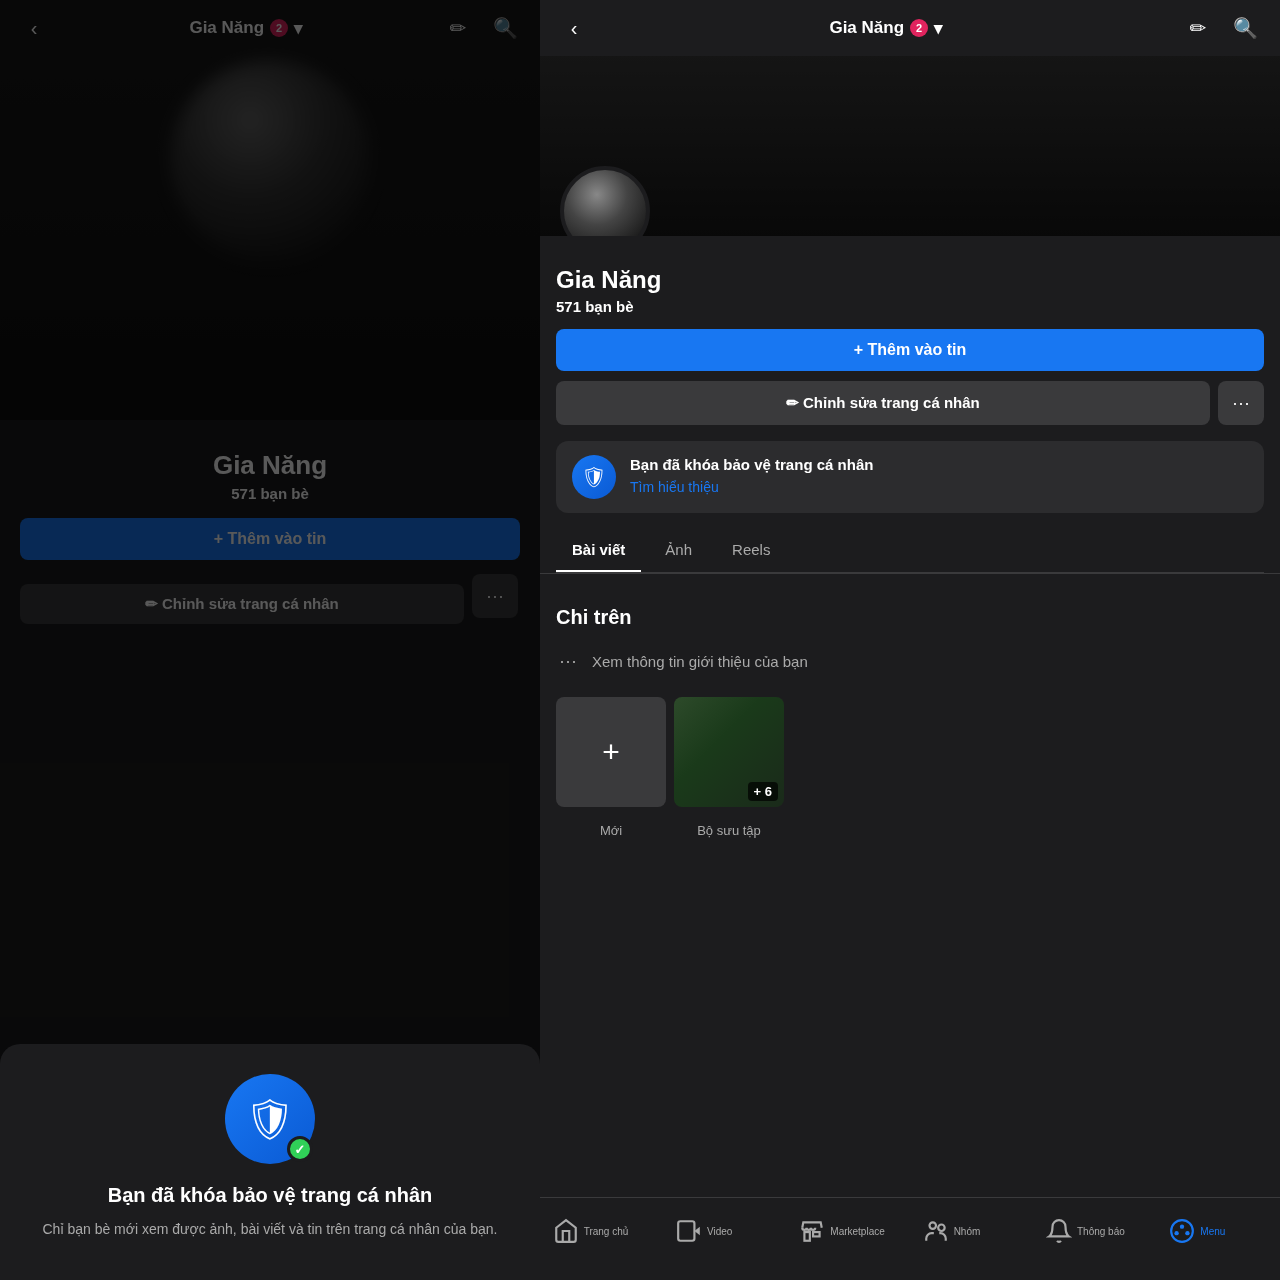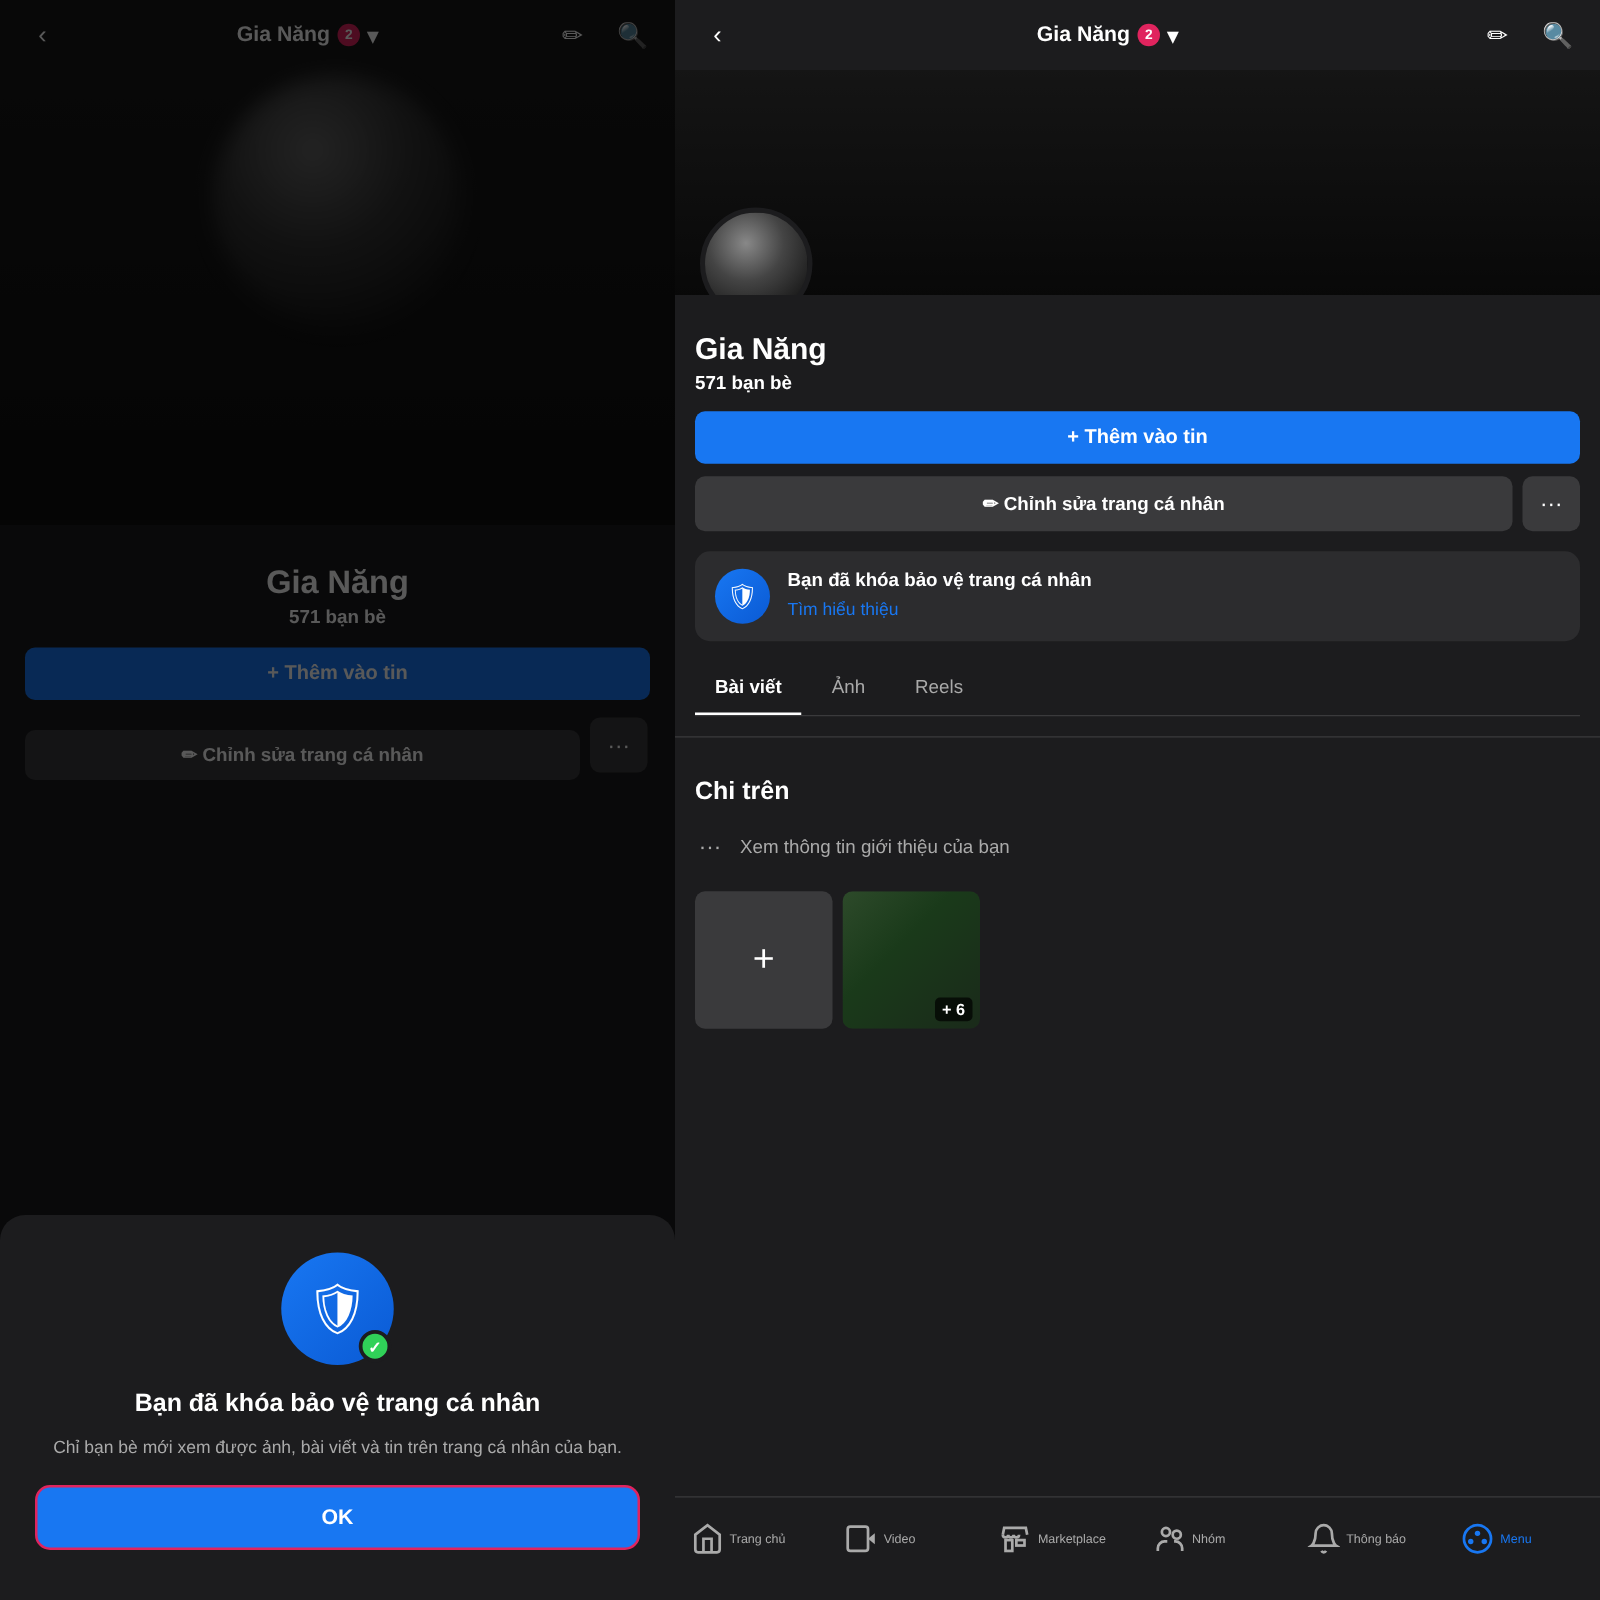--- a/index.html
+++ b/index.html
@@ -437,21 +437,21 @@
     .protection-link {
       color: #1877f2;
       font-size: 14px;
       cursor: pointer;
     }
 
     
     .tabs-row {
       display: flex;
       border-bottom: 1px solid #3a3a3c;
-      margin: 16px 16px;
+      margin: 0 16px;
       gap: 8px;
     }
 
     .tab-item {
       padding: 12px 16px;
       color: #aaa;
       font-size: 15px;
       font-weight: 500;
       cursor: pointer;
       border-bottom: 2px solid transparent;
@@ -671,21 +671,20 @@
   <div class="modal-overlay">
     <div class="modal-card">
       <div class="modal-icon-wrapper">
         <div class="modal-shield-bg">
           <span class="modal-shield-icon">🛡</span>
         </div>
         <div class="modal-check-badge">✓</div>
       </div>
       <div class="modal-title">Bạn đã khóa bảo vệ trang cá nhân</div>
       <div class="modal-desc">Chỉ bạn bè mới xem được ảnh, bài viết và tin trên trang cá nhân của bạn.</div>
-      <button class="modal-ok-btn">OK</button>
     </div>
   </div>
 
 </div>
 
 <div class="right-panel">
 
   <div class="right-header">
     <div class="header-icon">‹</div>
     <div class="header-title-left">
@@ -746,20 +745,24 @@
 
     <div class="photo-grid">
       <div class="photo-add-btn">+</div>
       <div class="photo-thumb">
         <div class="photo-thumb-bg" style="background:linear-gradient(135deg,#2d4a2a 0%,#1a3a1a 40%,#1a2a1a 100%);">
         </div>
         <div class="photo-count-badge">+ 6</div>
       </div>
     </div>
 
+    <div class="photo-label-row">
+      <div class="photo-label">Mới</div>
+      <div class="photo-label">Bộ sưu tập</div>
+    </div>
 
     <div style="height: 20px;"></div>
   </div>
 
   <div class="bottom-nav">
     <div class="nav-item">
       <div class="nav-icon">
         <svg width="26" height="26" viewBox="0 0 24 24" fill="none" stroke="#aaa" stroke-width="2">
           <path d="M3 9l9-7 9 7v11a2 2 0 01-2 2H5a2 2 0 01-2-2z"></path>
           <polyline points="9 22 9 12 15 12 15 22"></polyline>

